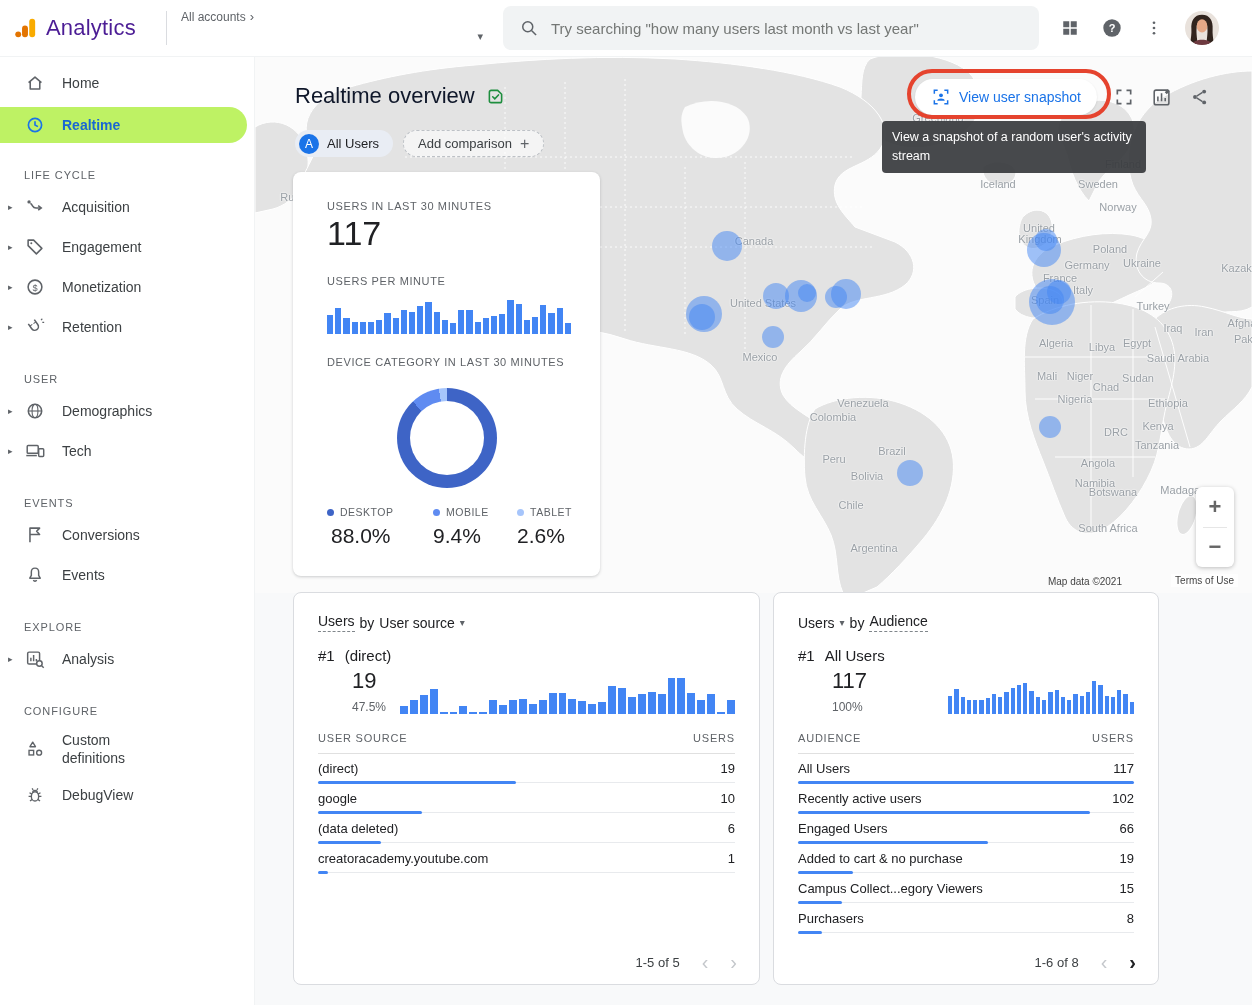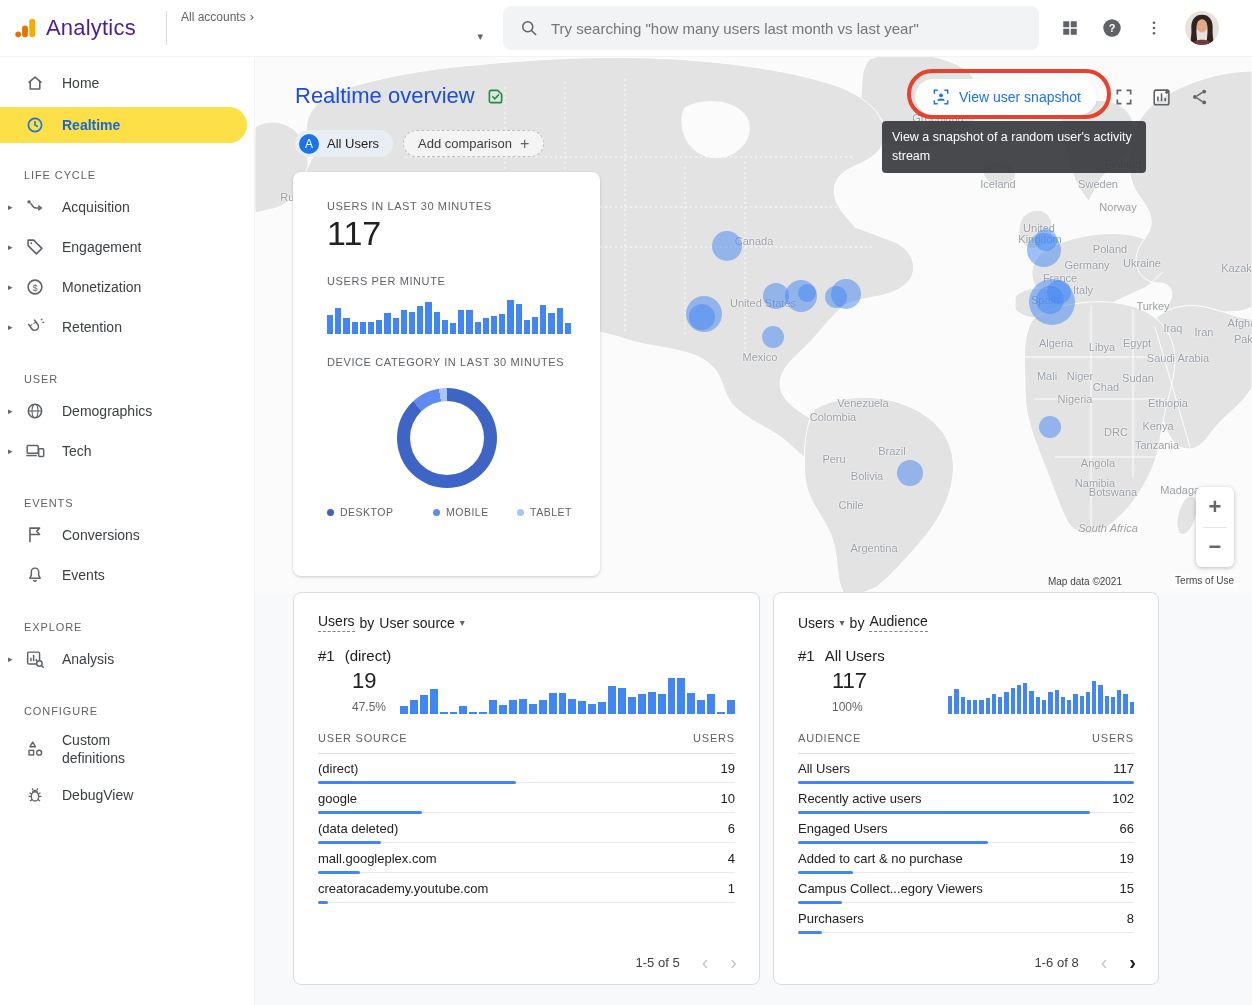--- a/index.html
+++ b/index.html
@@ -19,41 +19,41 @@
   .searchbar{display:flex;align-items:center;gap:12px;width:536px;height:44px;background:#f1f3f4;border-radius:8px;padding:0 16px;margin-left:6px}
   .searchbar input{border:none;outline:none;background:transparent;font-size:15px;color:#3c4043;width:460px;font-family:inherit}
   .searchbar input::placeholder{color:#747775}
   .hdr-icons{display:flex;align-items:center;gap:22px;margin-left:22px}
   .icon-btn{display:flex;align-items:center;justify-content:center;cursor:pointer}
 
   
   .sidebar{position:absolute;left:0;top:57px;width:255px;height:948px;background:#fff;z-index:30;border-right:1px solid #f1f3f4;padding-top:6px}
   .sitem{position:relative;display:flex;align-items:center;height:40px;padding-left:24px;gap:16px;cursor:pointer;color:#3c4043;font-size:14px}
   .sitem .expand{position:absolute;left:8px;font-size:9px;color:#5f6368}
-  .sitem.active{background:#fde047;border-radius:0 20px 20px 0;width:247px;height:36px;margin:4px 0;color:#1967d2;font-weight:bold}
+  .sitem.active{background:#bef264;border-radius:0 20px 20px 0;width:247px;height:36px;margin:4px 0;color:#1967d2;font-weight:bold}
   .sheader{height:34px;display:flex;align-items:flex-end;padding:0 0 6px 24px;font-size:11px;letter-spacing:.9px;color:#5f6368;margin-top:10px}
   .sitem.two-line{height:52px}
   .sitem.two-line .slabel{width:110px;line-height:18px}
   .sicon{width:22px;height:22px;flex:0 0 22px}
 
   
   .main{position:absolute;left:255px;top:57px;width:997px;height:948px;background:#f8f9fa}
   .map{position:absolute;left:0;top:0;width:997px;height:536px;background:#fbfbfb;overflow:hidden;cursor:grab}
   .map svg.land{position:absolute;left:0;top:0}
   .mlabel{position:absolute;transform:translate(-50%,-50%);font-size:11px;color:#9aa0a6;white-space:nowrap;text-shadow:0 0 2px #fff,0 0 2px #fff;z-index:2}
   .bubble{position:absolute;border-radius:50%;background:rgba(66,133,244,.5);z-index:3}
   .map-attr{position:absolute;right:130px;bottom:6px;font-size:10px;color:#444;z-index:4}
   .map-terms{position:absolute;right:14px;bottom:6px;font-size:10px;color:#444;background:rgba(255,255,255,.8);padding:1px 4px;z-index:4;cursor:pointer}
   .zoom-ctl{position:absolute;left:941px;top:430px;width:38px;height:80px;background:#fff;border-radius:6px;box-shadow:0 1px 4px rgba(0,0,0,.25);z-index:5;display:flex;flex-direction:column;align-items:center}
   .zoom-ctl .zbtn{height:40px;width:100%;display:flex;align-items:center;justify-content:center;font-size:22px;font-weight:bold;color:#666;cursor:pointer}
   .zoom-ctl .zdiv{width:24px;height:1px;background:#e6e6e6}
 
   
   .page-title-row{position:absolute;left:40px;top:26px;display:flex;align-items:center;gap:10px;z-index:10}
-  .page-title{font-size:22px;color:#1d4ed8}
+  .page-title{font-size:22px;color:#0f172a}
   .chips{position:absolute;left:40px;top:73px;display:flex;gap:10px;z-index:10}
   .chip-all-users{display:flex;align-items:center;gap:8px;height:27px;padding:0 14px 0 4px;border-radius:14px;background:#e9edf4;font-size:13px;color:#202124;cursor:pointer}
   .chip-a{width:20px;height:20px;border-radius:50%;background:#1a73e8;color:#fff;font-size:12px;display:flex;align-items:center;justify-content:center}
   .chip-add{display:flex;align-items:center;gap:8px;height:27px;padding:0 14px;border-radius:14px;border:1px dashed #bdc1c6;font-size:13px;color:#3c4043;cursor:pointer;background:rgba(255,255,255,.6)}
   .chip-add .plus{font-size:16px;color:#5f6368}
   .actions{position:absolute;left:660px;top:22px;display:flex;align-items:center;gap:17px;z-index:12}
   .snapshot-btn{display:flex;align-items:center;gap:8px;height:36px;padding:0 16px;border-radius:18px;background:#fff;color:#1a73e8;font-size:14px;cursor:pointer;box-shadow:0 1px 2px rgba(60,64,67,.15)}
   .red-ring{position:absolute;left:652px;top:12px;width:204px;height:50px;border:4px solid #e5432e;border-radius:26px;z-index:13;pointer-events:none}
   .tooltip{position:absolute;left:627px;top:64px;width:264px;background:rgba(55,58,61,.92);color:#fff;font-size:12.5px;line-height:19px;padding:7px 10px;border-radius:4px;z-index:14}
 
@@ -346,21 +346,21 @@
           <span class="mlabel" style="left: 883px; top: 321px;">Sudan</span>
           <span class="mlabel" style="left: 820px; top: 342px;">Nigeria</span>
           <span class="mlabel" style="left: 913px; top: 346px;">Ethiopia</span>
           <span class="mlabel" style="left: 903px; top: 369px;">Kenya</span>
           <span class="mlabel" style="left: 861px; top: 375px;">DRC</span>
           <span class="mlabel" style="left: 902px; top: 388px;">Tanzania</span>
           <span class="mlabel" style="left: 843px; top: 406px;">Angola</span>
           <span class="mlabel" style="left: 840px; top: 426px;">Namibia</span>
           <span class="mlabel" style="left: 858px; top: 435px;">Botswana</span>
           <span class="mlabel" style="left: 928px; top: 433px;">Madagas</span>
-          <span class="mlabel" style="left: 853px; top: 471px; font-style: italic;">South Africa</span>
+          <span class="mlabel" style="left: 853px; top: 471px;">South Africa</span>
           <span class="mlabel" style="left: 499px; top: 184px;">Canada</span>
           <span class="mlabel" style="left: 508px; top: 246px;">United States</span>
           <span class="mlabel" style="left: 505px; top: 300px;">Mexico</span>
           <span class="mlabel" style="left: 608px; top: 346px; text-align: right;">Venezuela</span>
           <span class="mlabel" style="left: 578px; top: 360px;">Colombia</span>
           <span class="mlabel" style="left: 637px; top: 394px;">Brazil</span>
           <span class="mlabel" style="left: 579px; top: 402px;">Peru</span>
           <span class="mlabel" style="left: 612px; top: 419px;">Bolivia</span>
           <span class="mlabel" style="left: 596px; top: 448px; text-align: center;">Chile</span>
           <span class="mlabel" style="left: 619px; top: 491px;">Argentina</span>
@@ -492,20 +492,25 @@
           </span>
         <span class="legend-item lg-c2">
             <i class="dot" style="background: rgb(95, 139, 241);"></i>
             <span>MOBILE</span>
           </span>
         <span class="legend-item lg-c3">
             <i class="dot" style="background: rgb(166, 197, 251);"></i>
             <span>TABLET</span>
           </span>
       </div>
+      <div class="pct-row">
+        <span class="p1">88.0%</span>
+        <span class="p2">9.4%</span>
+        <span class="p3">2.6%</span>
+      </div>
     </div>
 
     <div class="card card-left">
       <div class="card-title">
         <span class="dashed-u">Users</span>
         <span>by</span>
         <span>User source</span>
         <span class="title-caret">▾</span>
       </div>
       <div class="rank-row">
@@ -575,26 +580,20 @@
             <i class="tbar" style="width: 25%;"></i>
           </div>
 
           <div class="trow">
             <span class="tlabel">(data deleted)</span>
             <span class="tvalue">6</span>
             <i class="tdiv"></i>
             <i class="tbar" style="width: 15%;"></i>
           </div>
 
-          <div class="trow">
-            <span class="tlabel">mall.googleplex.com</span>
-            <span class="tvalue">4</span>
-            <i class="tdiv"></i>
-            <i class="tbar" style="width: 10%;"></i>
-          </div>
 
           <div class="trow">
             <span class="tlabel">creatoracademy.youtube.com</span>
             <span class="tvalue">1</span>
             <i class="tdiv"></i>
             <i class="tbar" style="width: 2.5%;"></i>
           </div>
         </div>
       <div class="pagination">
         <span>1-5 of 5</span>

